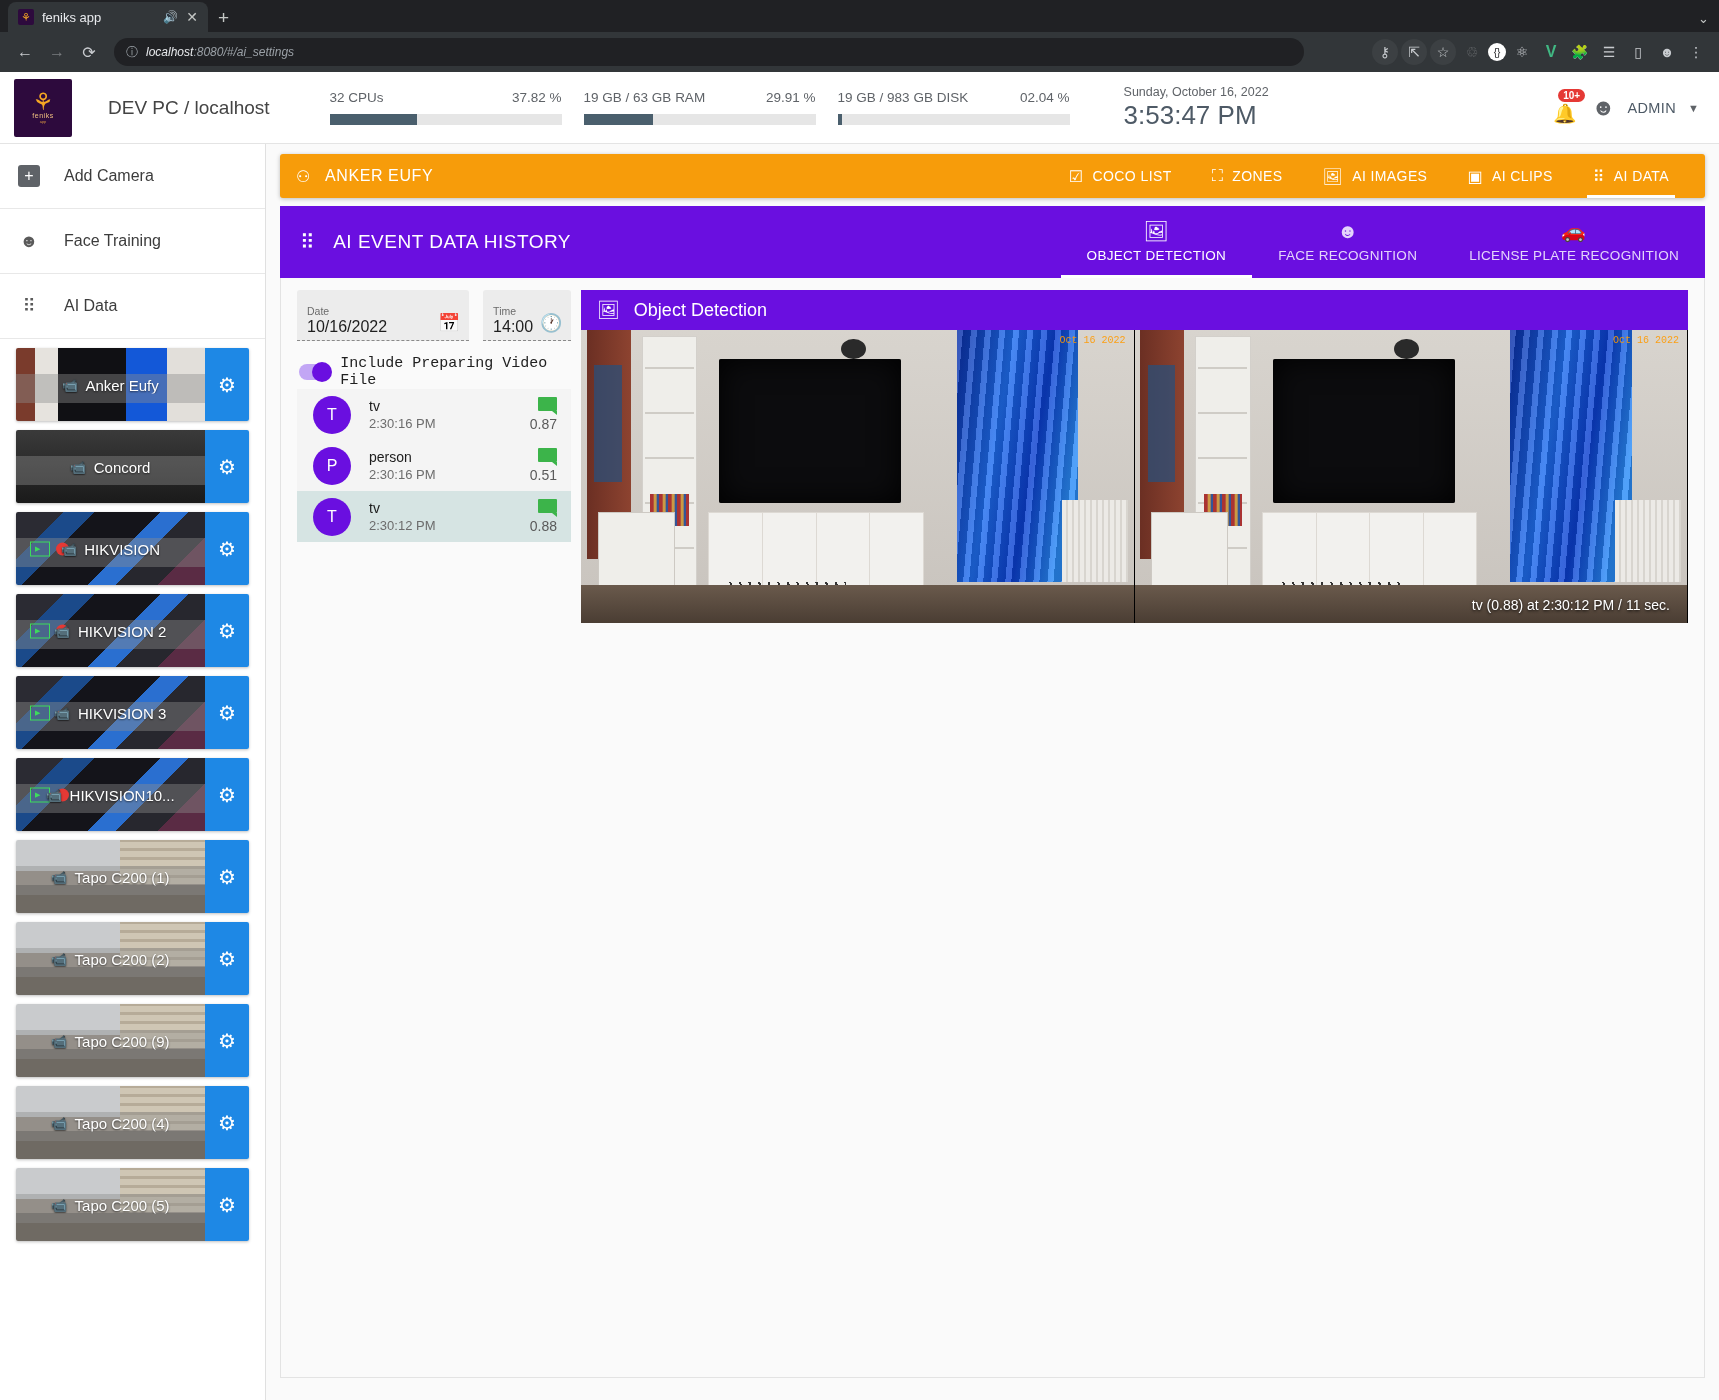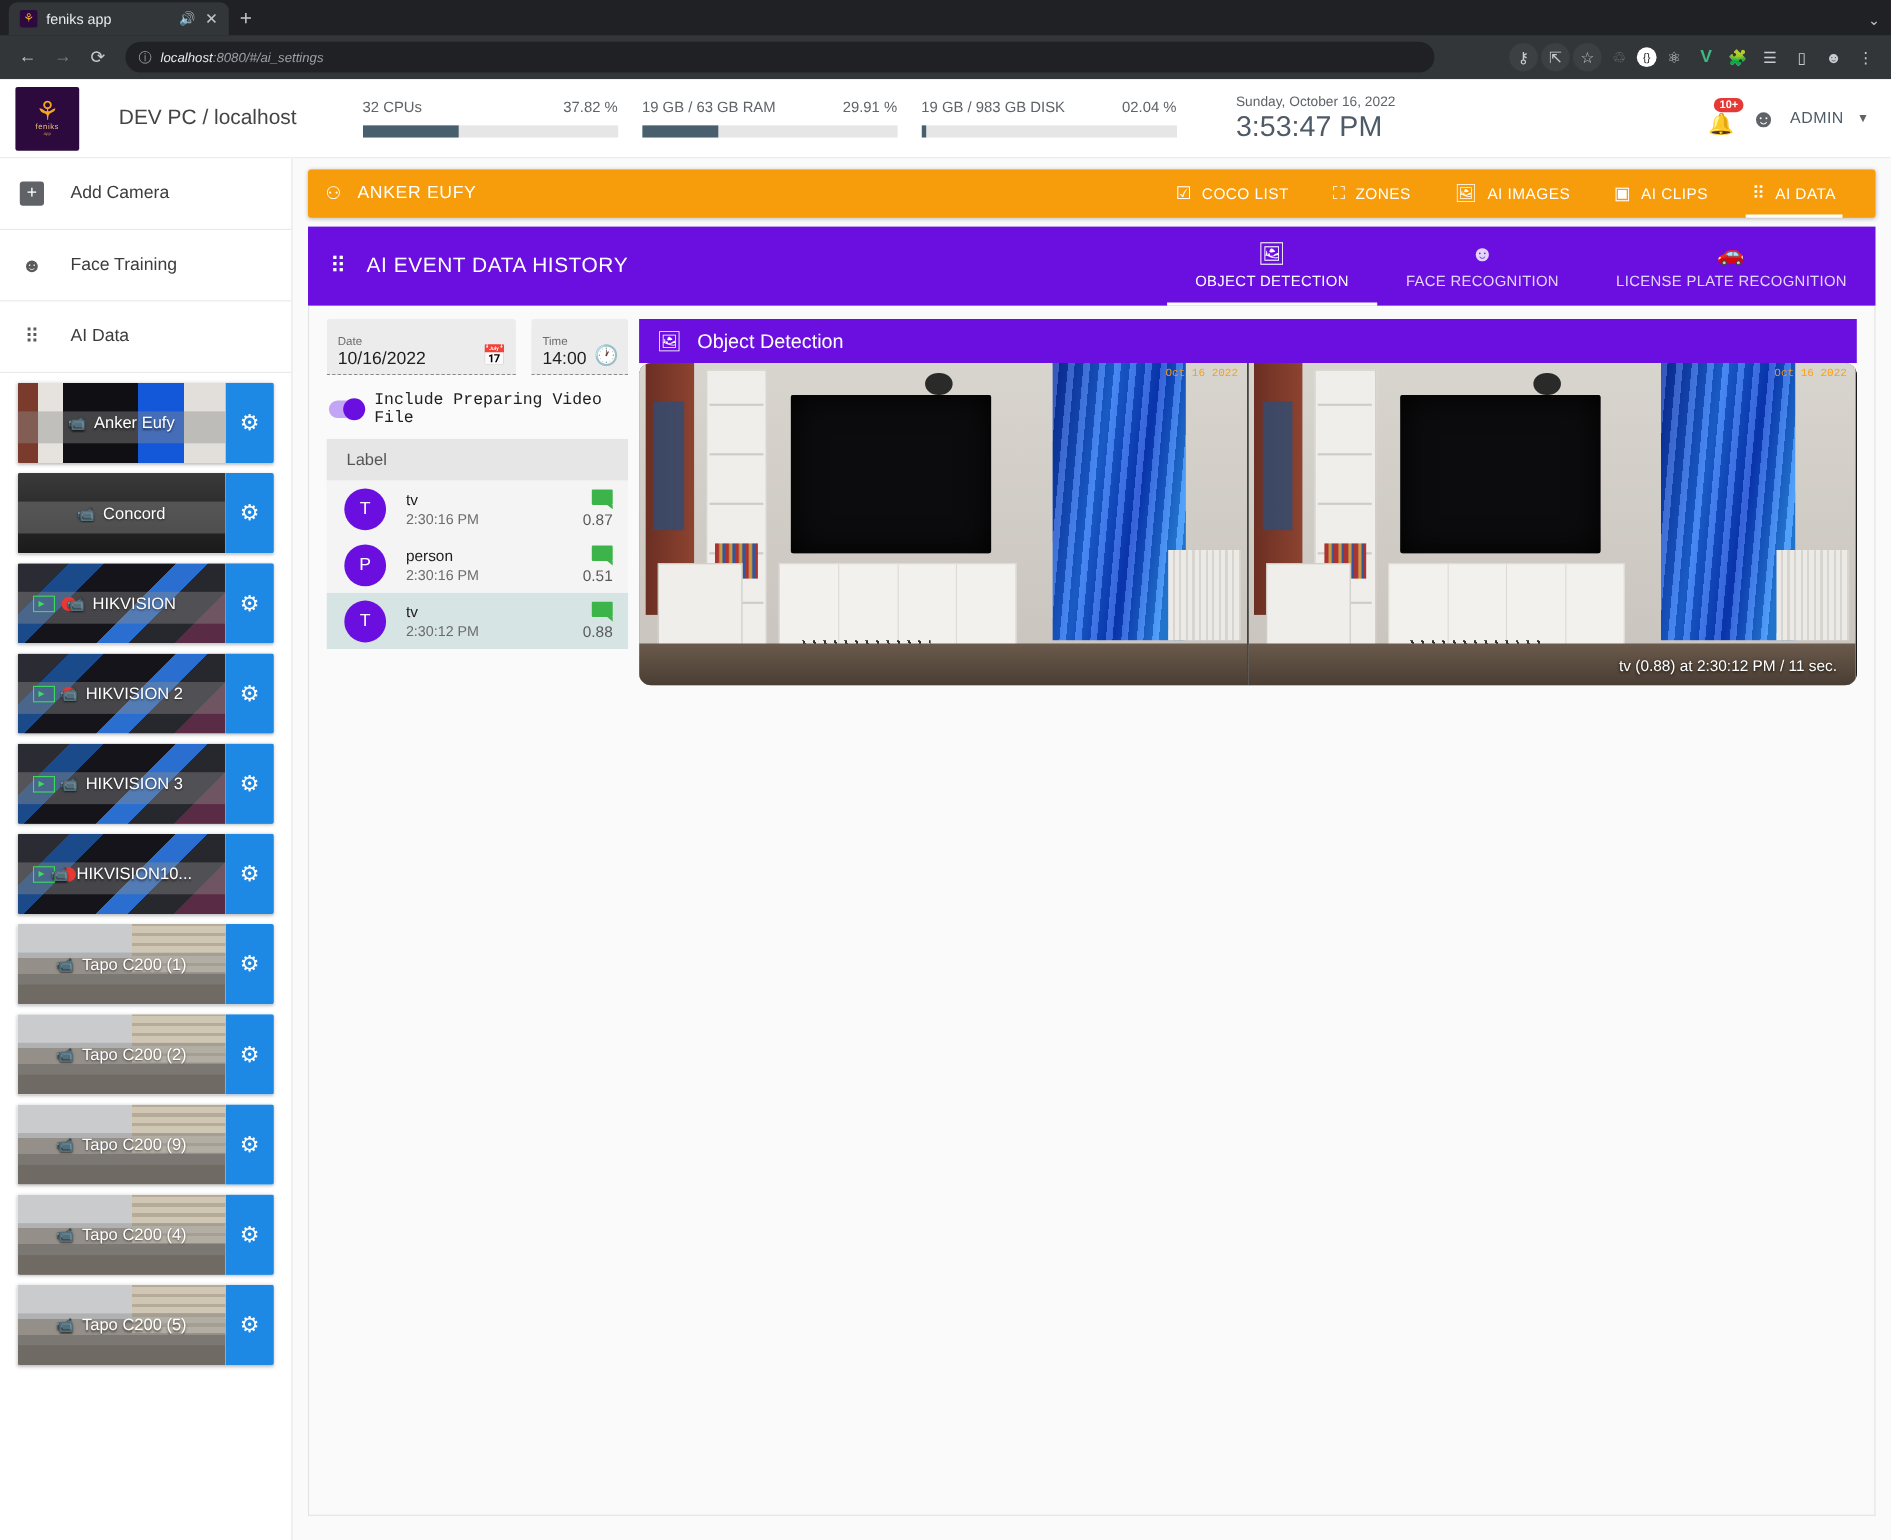--- a/index.html
+++ b/index.html
@@ -256,21 +256,20 @@
 
   
   .right-col { flex: 1; padding-right: 16px; }
   .det-head {
     background: #6a0fe0; height: 40px; display: flex; align-items: center;
     gap: 14px; padding-left: 16px; color: #fff; font-size: 18px;
   }
   .det-img {
     height: 293px; position: relative; overflow: hidden; display: flex;
     background: #1b1b1b;
-    border-radius: 11px;
   }
   .frame { flex: 1; position: relative; overflow: hidden; border-right: 1px solid #000; }
   .frame:last-child { border-right: none; }
   .ts-stamp {
     position: absolute; top: 5px; right: 8px; color: #ff9a00; font-size: 10px;
     font-family: "Liberation Mono", monospace; opacity: .9;
   }
   .det-caption {
     position: absolute; bottom: 10px; right: 18px; color: #fff; font-size: 14px;
     text-shadow: 0 1px 3px rgba(0,0,0,.9); z-index: 5;
@@ -618,21 +617,20 @@
             </div>
             <span class="field-ico">🕐</span>
           </div>
         </div>
 
         <div class="toggle-row">
           <span class="toggle"></span>
           <span class="toggle-label">Include Preparing Video File</span>
         </div>
 
-        <div class="list-head">Label</div>
         <div id="event-rows">
             <div class="evt-row">
               <span class="evt-av">T</span>
               <div class="evt-texts">
                 <div class="evt-label">tv</div>
                 <div class="evt-time">2:30:16 PM</div>
               </div>
               <div class="evt-right">
                 <div class="evt-flag"></div>
                 <div class="evt-score">0.87</div>

